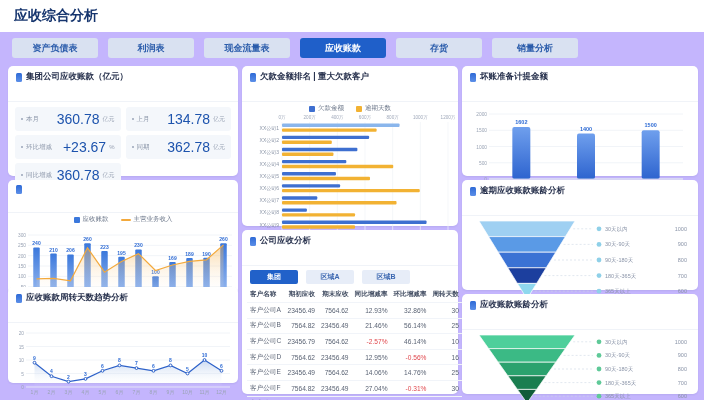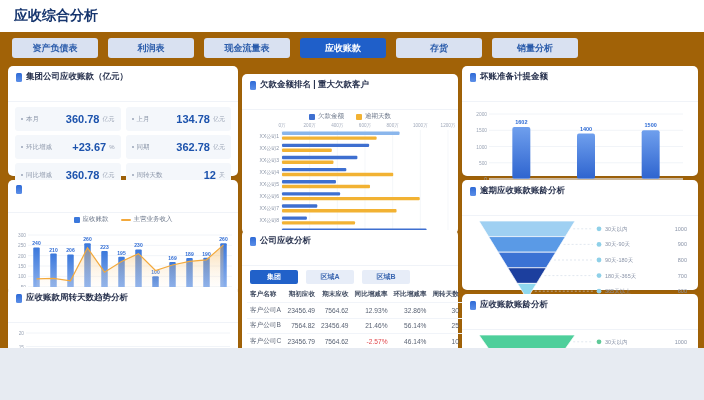--- a/index.html
+++ b/index.html
@@ -1,33 +1,33 @@
 <!DOCTYPE html>
 <html><head>
 <meta charset="utf-8">
 <style>
   html,body{margin:0;padding:0;background:#e7ebf2;}
-  .app{position:relative;width:704px;height:348px;background:#a16207;overflow:hidden;
+  .app{position:relative;width:704px;height:400px;background:#c4b5fd;overflow:hidden;
        font-family:"Liberation Sans",sans-serif;}
   .topbar{position:absolute;top:0;left:0;width:704px;height:32px;background:#ffffff;}
   .page-title{position:absolute;left:14px;top:7px;font-size:14px;font-weight:bold;color:#16356e;}
   .tabbar{position:absolute;top:38px;left:12px;display:flex;gap:10px;}
   .tab{height:20px;min-width:62px;padding:0 12px;border-radius:3px;background:#d9e1f1;color:#2b5cab;
        font-size:9px;font-weight:bold;display:flex;align-items:center;justify-content:center;cursor:pointer;}
   .tab.active{background:#1f5fc9;color:#ffffff;}
   .panel{position:absolute;background:#ffffff;border-radius:5px;box-shadow:0 1px 2px rgba(20,40,80,.07);}
   .panel-head{display:flex;align-items:center;gap:4px;padding:5px 8px 18px;border-bottom:1px solid #f0f3f8;}
   .panel-icon{width:6px;height:9px;border-radius:1.5px;background:linear-gradient(180deg,#2e6ad6,#5c8fe8);flex:0 0 auto;}
   .panel-title{font-size:8.5px;font-weight:bold;color:#27314d;white-space:nowrap;}
   
   .kpi-grid{display:grid;grid-template-columns:1fr 1fr;gap:4px 5px;padding:5px 7px;}
   .kpi-card{background:#f4f7fb;border-radius:3px;height:24px;display:flex;align-items:center;padding:0 6px;gap:3px;}
   .kpi-dot{width:2px;height:2px;border-radius:50%;background:#9aa5b8;flex:0 0 auto;}
   .kpi-label{font-size:6.5px;color:#8a95a8;white-space:nowrap;}
-  .kpi-value{margin-left:auto;font-size:11px;font-weight:bold;color:#1d53ad;white-space:nowrap;}
+  .kpi-value{margin-left:auto;font-size:14px;font-weight:normal;color:#1d53ad;white-space:nowrap;}
   .kpi-unit{font-size:6px;color:#97a1b3;}
   
   .legend{display:flex;justify-content:center;gap:12px;font-size:6.5px;color:#6b7689;padding-top:2px;height:9px;}
   .legend-item{display:flex;align-items:center;gap:3px;}
   .sw{display:inline-block;width:6px;height:6px;border-radius:1px;}
   .ln{display:inline-block;width:10px;height:2px;border-radius:1px;}
   .chart-wrap{padding:0 3px;}
   svg text{font-family:"Liberation Sans",sans-serif;}
   
   .sub-tabs{display:flex;gap:8px;padding:4px 8px 3px;}
@@ -36,21 +36,21 @@
   .sub-tab.active{background:#2161c9;color:#ffffff;}
   .tbl{width:calc(100% - 10px);margin:0 5px;border-collapse:collapse;font-size:6.6px;color:#5a6374;}
   .tbl th{font-weight:bold;color:#434e63;padding:3px 3px;white-space:nowrap;}
   .tbl td{padding:2.8px 3px;border-top:1px solid #f1f4f9;white-space:nowrap;}
   .c-left{text-align:left;} .c-right{text-align:right;}
   .neg{color:#e0484d;}
   
   #p-kpi{left:8px;top:66px;width:230px;height:110px;}
   #p-trend{left:8px;top:180px;width:230px;height:114px;}
   #p-days{left:8px;top:287px;width:230px;height:96px;}
-  #p-rank{left:242px;top:66px;width:216px;height:160px;margin-top:8px;}
+  #p-rank{left:242px;top:66px;width:216px;height:160px;}
   #p-table{left:242px;top:230px;width:216px;height:164px;}
   #p-baddebt{left:462px;top:66px;width:236px;height:110px;}
   #p-funnel1{left:462px;top:180px;width:236px;height:110px;}
   #p-funnel2{left:462px;top:294px;width:236px;height:100px;}
 </style>
 </head>
 <body>
 
 <div class="app">
   <div class="topbar">
@@ -94,26 +94,20 @@
           <span class="kpi-dot"></span>
           <span class="kpi-label">同期</span>
           <span class="kpi-value">362.78</span>
           <span class="kpi-unit">亿元</span>
         </div>
         <div class="kpi-card">
           <span class="kpi-dot"></span>
           <span class="kpi-label">同比增减</span>
           <span class="kpi-value">360.78</span>
           <span class="kpi-unit">亿元</span>
-        </div>
-        <div class="kpi-card">
-          <span class="kpi-dot"></span>
-          <span class="kpi-label">周转天数</span>
-          <span class="kpi-value">12</span>
-          <span class="kpi-unit">天</span>
         </div>
       </div>
   </div>
 
   <div class="panel" id="p-trend">
     <div class="panel-head">
       <span class="panel-icon"></span>
     </div>
     <div class="legend" id="legend-trend">
         <span class="legend-item">

